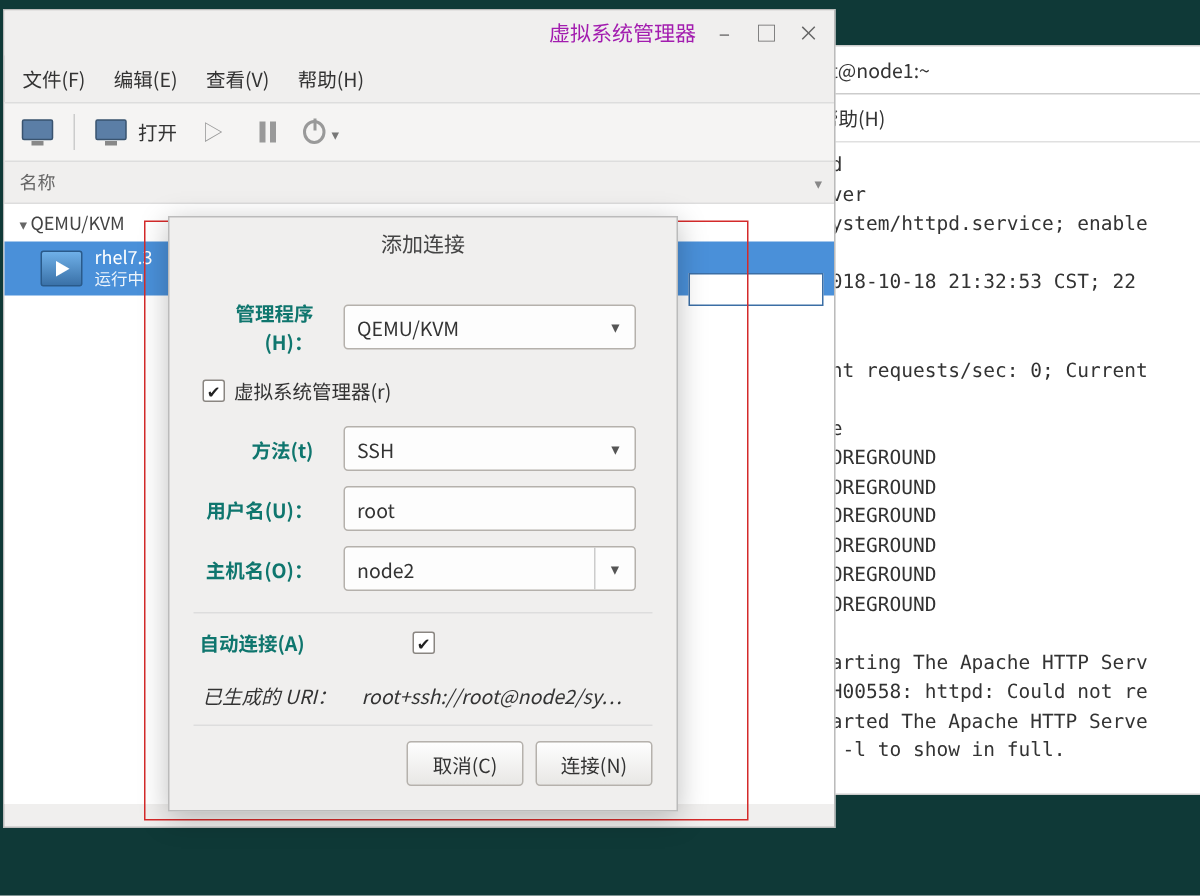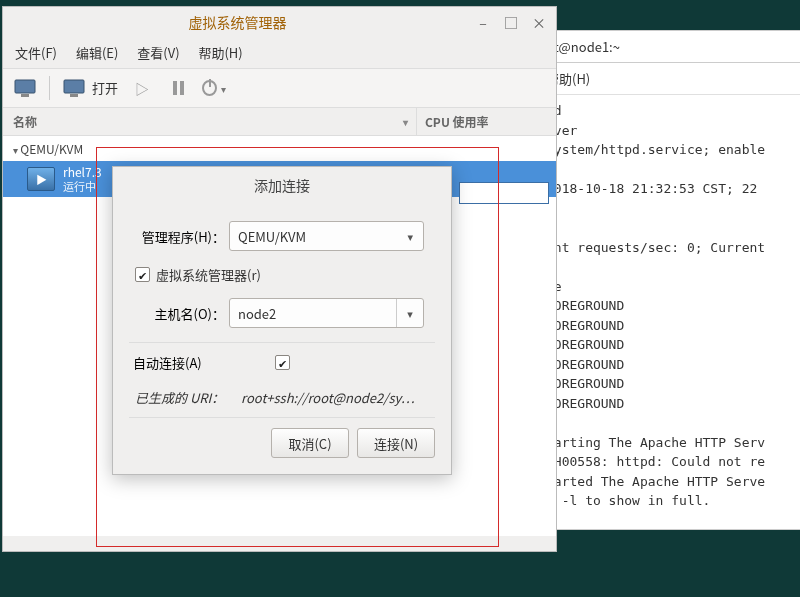--- a/index.html
+++ b/index.html
@@ -54,23 +54,23 @@
   }
   .virt-titlebar {
     height: 30px;
     display: flex;
     align-items: center;
     padding: 0 8px;
     background: #f0efee;
   }
   .virt-title {
     flex: 1;
-    text-align: center;
+    text-align: right;
     font-size: 14px;
-    color: #a16207;
+    color: #a21caf;
   }
   .win-btn {
     width: 18px;
     height: 18px;
     margin-left: 10px;
     color: #666;
     font-size: 14px;
     display: inline-flex;
     align-items: center;
     justify-content: center;
@@ -111,21 +111,20 @@
   .monitor-svg { display:block; }
 
   .virt-columns {
     display: flex;
     align-items: center;
     background: #f0efee;
     border-bottom: 1px solid #ddd;
     height: 28px;
     font-size: 12px;
     color: #666;
-    font-weight: bold;
   }
   .col-name { flex: 1; padding-left: 10px; display:flex; align-items:center; justify-content:space-between; padding-right:8px;}
   .col-cpu { width: 140px; padding-left: 8px; border-left:1px solid #ddd; height:100%; display:flex; align-items:center;}
 
   .virt-body {
     background: #fff;
     height: 400px;
     position: relative;
   }
   .conn-row {
@@ -169,21 +168,21 @@
     width: 403px;
     height: 400px;
     border: 1px solid #d42a2a;
     pointer-events: none;
   }
 
   
   .dialog {
     position: absolute;
     left: 112px;
-    top: 166px;
+    top: 144px;
     width: 340px;
     background: #f0efee;
     border: 1px solid #bbb;
     box-shadow: 0 4px 18px rgba(0,0,0,.25);
   }
   .dialog-title {
     text-align: center;
     padding: 8px 0;
     font-size: 14px;
     color: #444;
@@ -192,23 +191,24 @@
     padding: 8px 16px 12px 16px;
   }
   .form-row {
     display: flex;
     align-items: center;
     margin: 10px 0;
   }
   .form-label {
     width: 100px;
     text-align: right;
-    padding-right: 4px;
-    color: #000000;
-    font-size: 13px;
+    padding-right: 20px;
+    color: #0f766e;
+    font-size: 13px;
+    font-weight: bold;
   }
   .form-control {
     flex: 1;
   }
   .combo, .entry, .combo-entry {
     width: 195px;
     height: 30px;
     background: #fdfdfd;
     border: 1px solid #b5b1ac;
     border-radius: 3px;
@@ -375,21 +375,20 @@
     <span class="tb-icon shutdown">
         <span class="shut-icon"></span>
         <span style="font-size:10px;color:#777;">▾</span>
       </span>
   </div>
   <div class="virt-columns">
     <div class="col-name">
       <span>名称</span>
       <span class="sort-arr">▾</span>
     </div>
-    <div class="col-cpu">CPU 使用率</div>
   </div>
   <div class="virt-body">
     <div class="conn-row">QEMU/KVM</div>
     <div class="vm-row">
       <div class="vm-icon"></div>
       <div class="vm-label-box">
         <div class="vm-name">rhel7.3</div>
         <div class="vm-state">运行中</div>
       </div>
     </div>
@@ -407,20 +406,32 @@
       <div class="form-label">管理程序(H)：</div>
       <div class="form-control">
         <div class="combo">QEMU/KVM</div>
       </div>
     </div>
     <div class="check-row">
       <span class="checkbox">✔</span>
       <span>虚拟系统管理器(r)</span>
     </div>
     <div class="form-row">
+      <div class="form-label">方法(t)</div>
+      <div class="form-control">
+        <div class="combo">SSH</div>
+      </div>
+    </div>
+    <div class="form-row">
+      <div class="form-label">用户名(U)：</div>
+      <div class="form-control">
+        <div class="entry">root</div>
+      </div>
+    </div>
+    <div class="form-row">
       <div class="form-label">主机名(O)：</div>
       <div class="form-control">
         <div class="combo-entry">
           <div class="entry-part">node2</div>
           <div class="drop-part">▾</div>
         </div>
       </div>
     </div>
     <div class="form-row" style="border-top:1px solid #ddd; padding-top:10px; margin-top:14px;gap:40px;">
       <div class="form-label" style="text-align:left; padding-left:4px; width:106px;">自动连接(A)</div>

